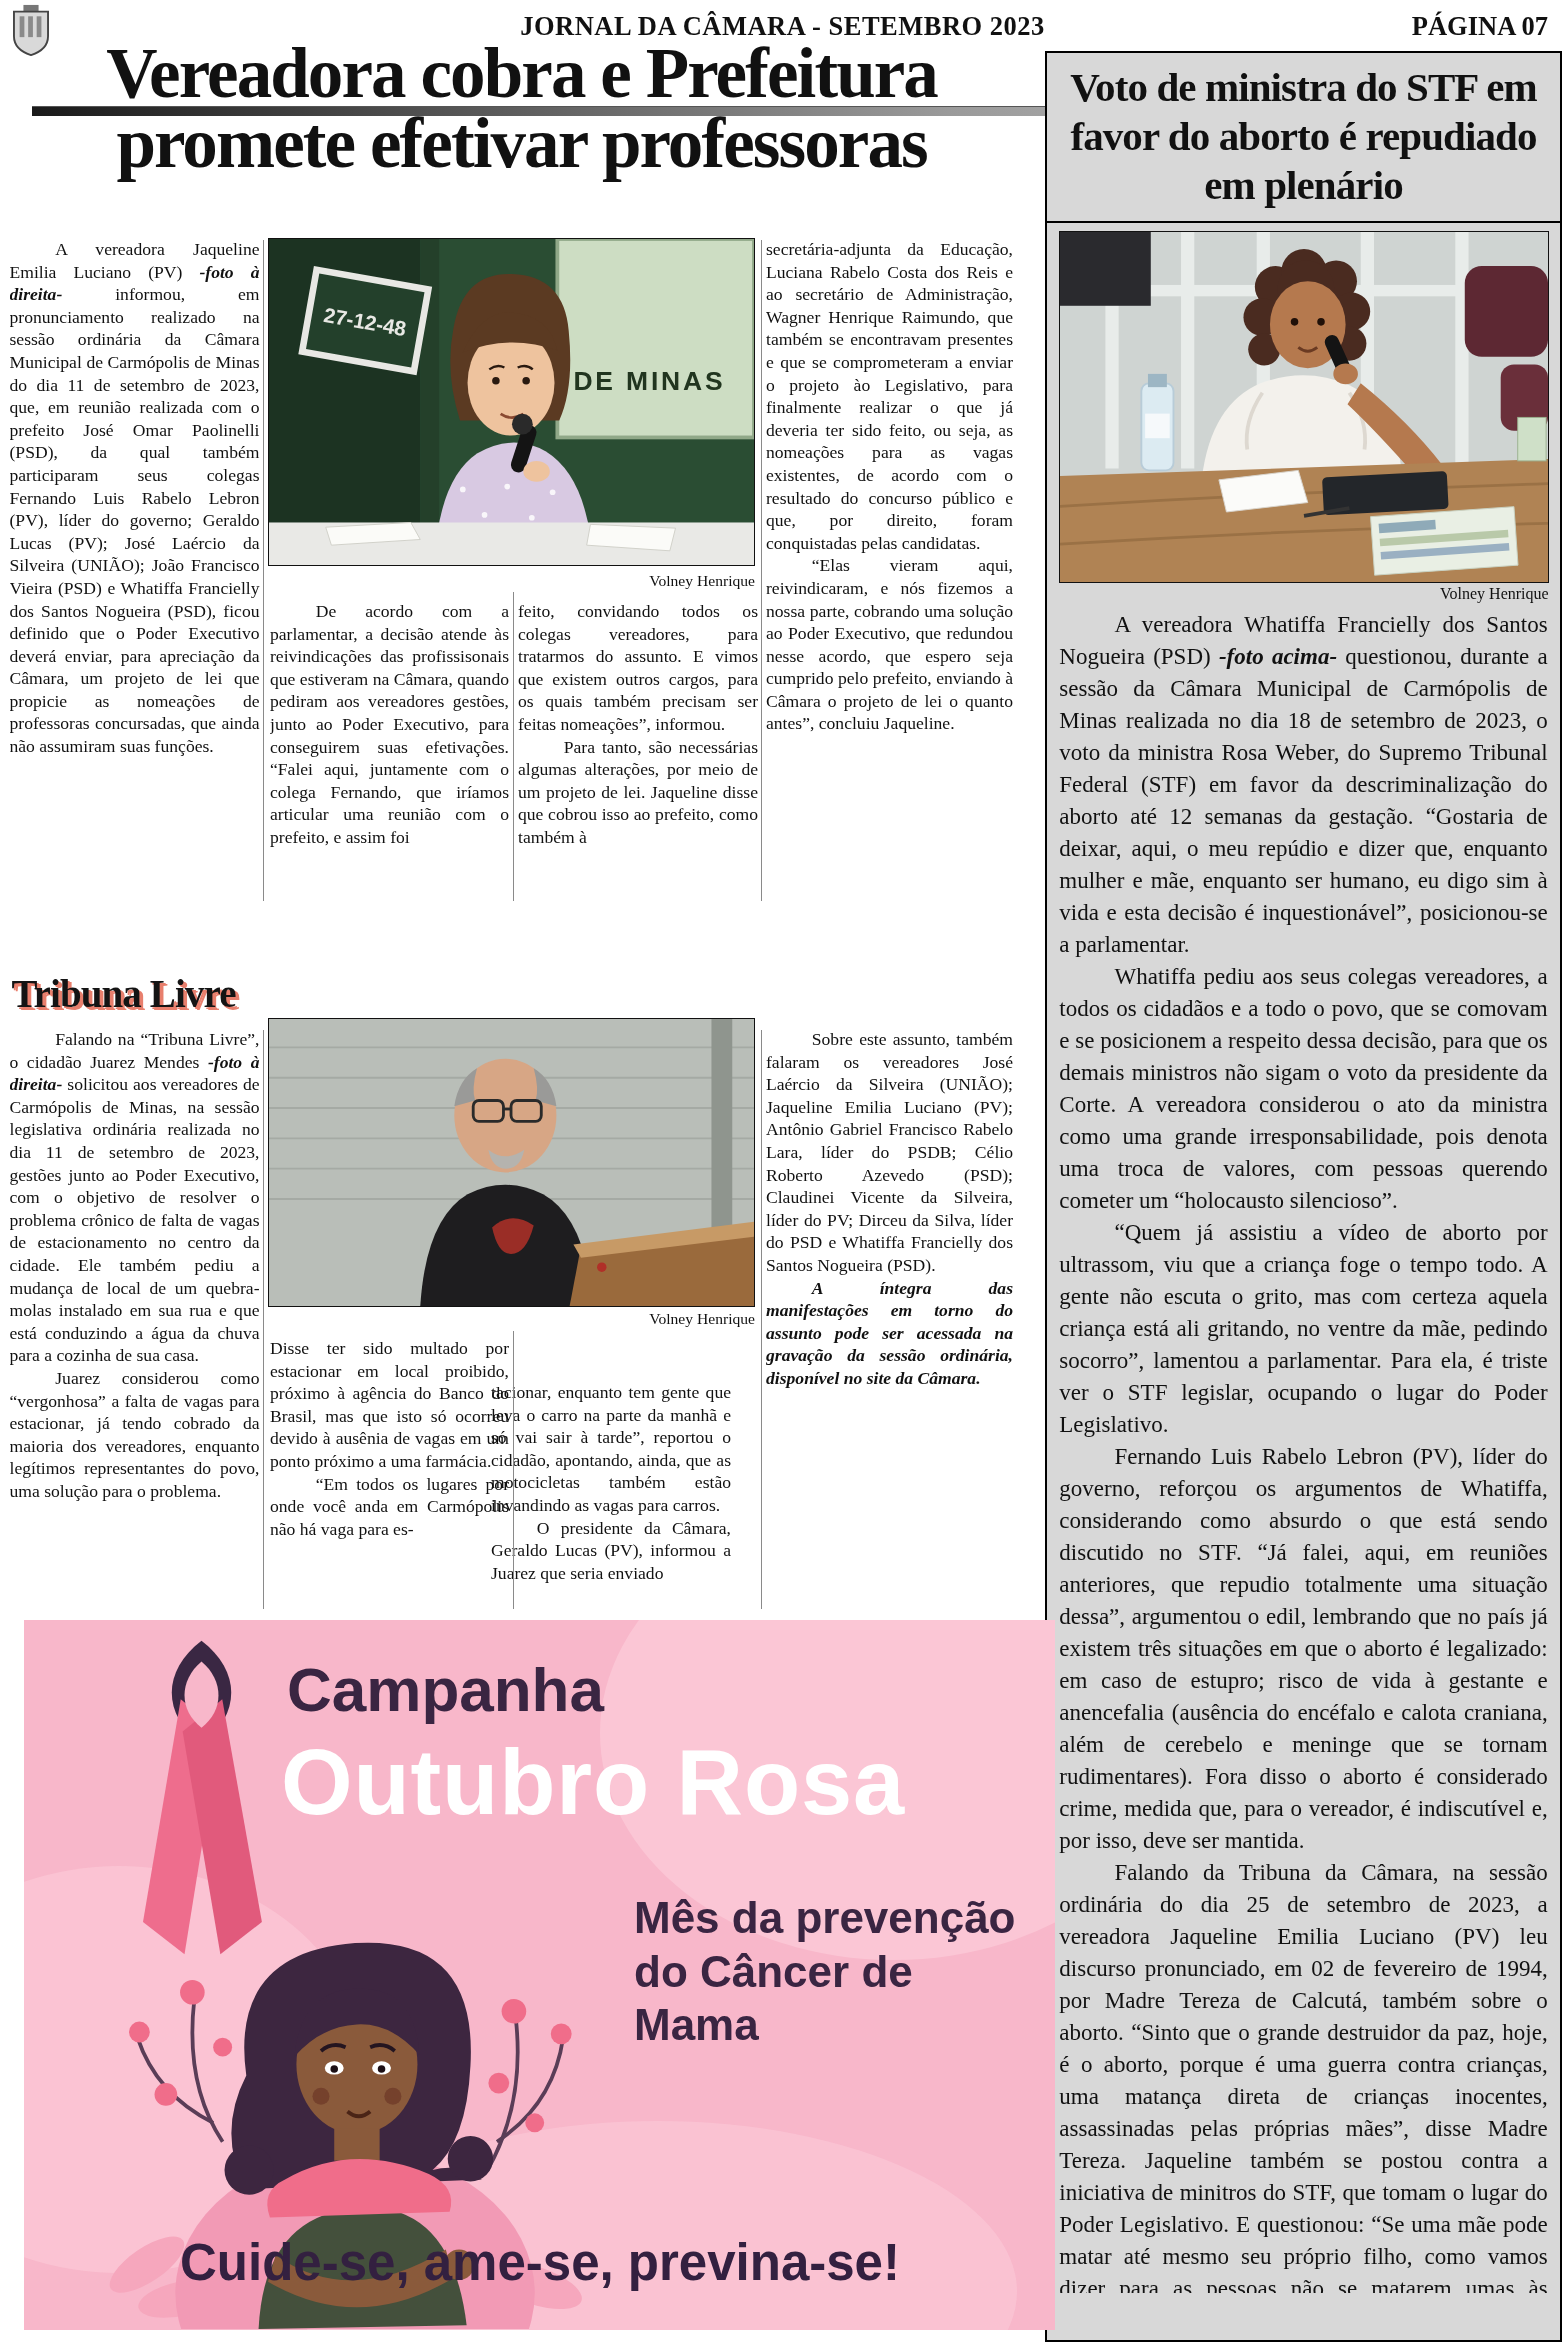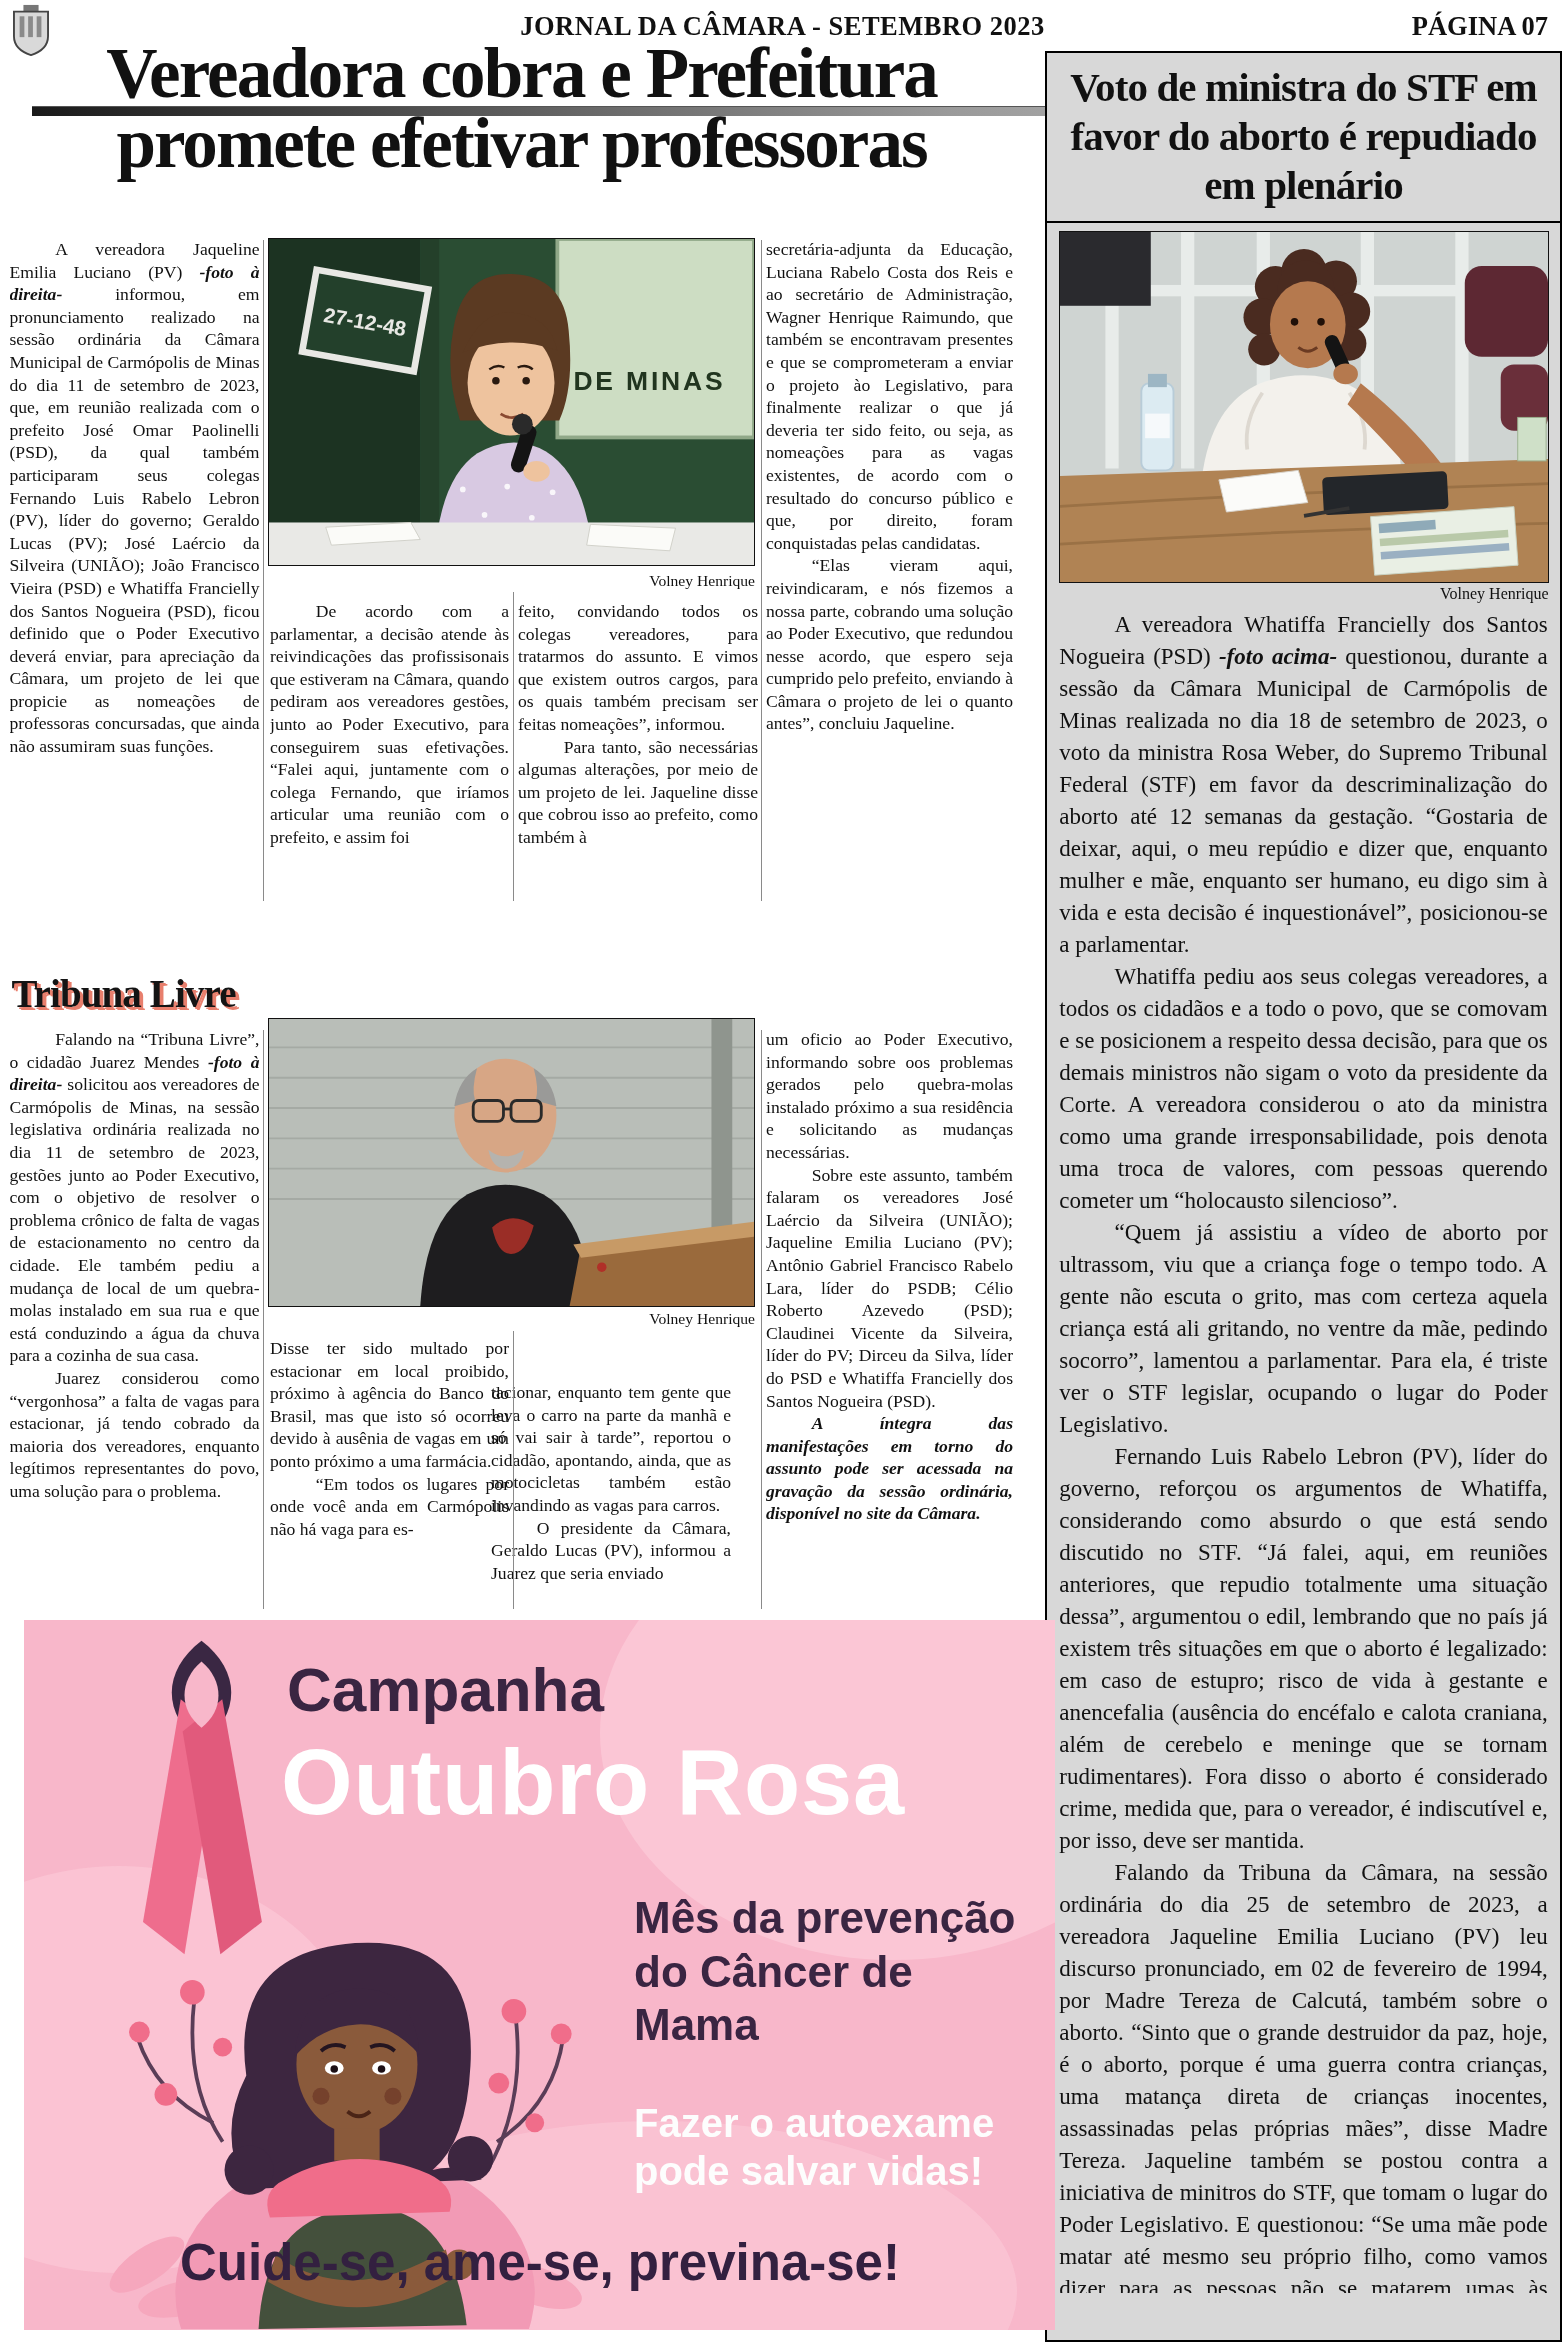--- a/index.html
+++ b/index.html
@@ -190,21 +190,20 @@
 
   <div class="col a2-col2">
       <p class="para cont">Disse ter sido multado por estacionar em local proibido, próximo à agência do Banco do Brasil, mas que isto só ocorreu devido à ausênia de vagas em um ponto próximo a uma farmácia.</p>
       <p class="para">“Em todos os lugares por onde você anda em Carmópolis não há vaga para es-</p>
     </div>
   <div class="col a2-col3">
       <p class="para cont">tacionar, enquanto tem gente que leva o carro na parte da manhã e só vai sair à tarde”, reportou o cidadão, apontando, ainda, que as motocicletas também estão invandindo as vagas para carros.</p>
       <p class="para">O presidente da Câmara, Geraldo Lucas (PV), informou a Juarez que seria enviado</p>
     </div>
   <div class="col a2-col4">
-      <p class="para cont">um oficio ao Poder Executivo, informando sobre oos problemas gerados pelo quebra-molas instalado próximo a sua residência e solicitando as mudanças necessárias.</p>
       <p class="para">Sobre este assunto, também falaram os vereadores José Laércio da Silveira (UNIÃO); Jaqueline Emilia Luciano (PV); Antônio Gabriel Francisco Rabelo Lara, líder do PSDB; Célio Roberto Azevedo (PSD); Claudinei Vicente da Silveira, líder do PV; Dirceu da Silva, líder do PSD e Whatiffa Francielly dos Santos Nogueira (PSD).</p>
       <p class="para"><b><i>A íntegra das manifestações em torno do assunto pode ser acessada na gravação da sessão ordinária, disponível no site da Câmara.</i></b></p>
     </div>
 
   <div class="vrule" style="left:263px;top:1030px;height:579px;"></div>
   <div class="vrule" style="left:513px;top:1331px;height:278px;"></div>
   <div class="vrule" style="left:761px;top:1030px;height:579px;"></div>
 
   <aside class="stfbox">
     <h2 class="a3-headline">Voto de ministra do STF em favor do aborto é repudiado em plenário</h2>
@@ -325,18 +324,17 @@
       <circle cx="320" cy="252" r="9" fill="#6d3a28" opacity=".75"></circle>
       <path d="M272 268 q12 10 24 0" stroke="#4a2416" stroke-width="4" fill="none"></path>
       <rect x="258" y="286" width="48" height="34" fill="#8a5a3b"></rect>
       <path d="M178 498 q6 -120 104 -128 q100 -8 116 124 Z" fill="#44503c"></path>
       <path d="M206 340 q70 -40 152 -6 q30 14 22 40 l-190 6 q-10 -28 16 -40 Z" fill="#f06d8a"></path>
       <path d="M196 420 q80 56 180 -6 l8 30 q-100 60 -196 4 Z" fill="#8a5a3b"></path>
       <circle cx="390" cy="430" r="16" fill="#8a5a3b"></circle>
     </svg>
 
     <div class="banner-mes">Mês da prevenção do Câncer de Mama</div>
-    <div class="banner-fazer">Fazer o autoexame pode salvar vidas!</div>
     <div class="banner-slogan">Cuide-se, ame-se, previna-se!</div>
   </section>
 
 </div>
 
 
 </body></html>

